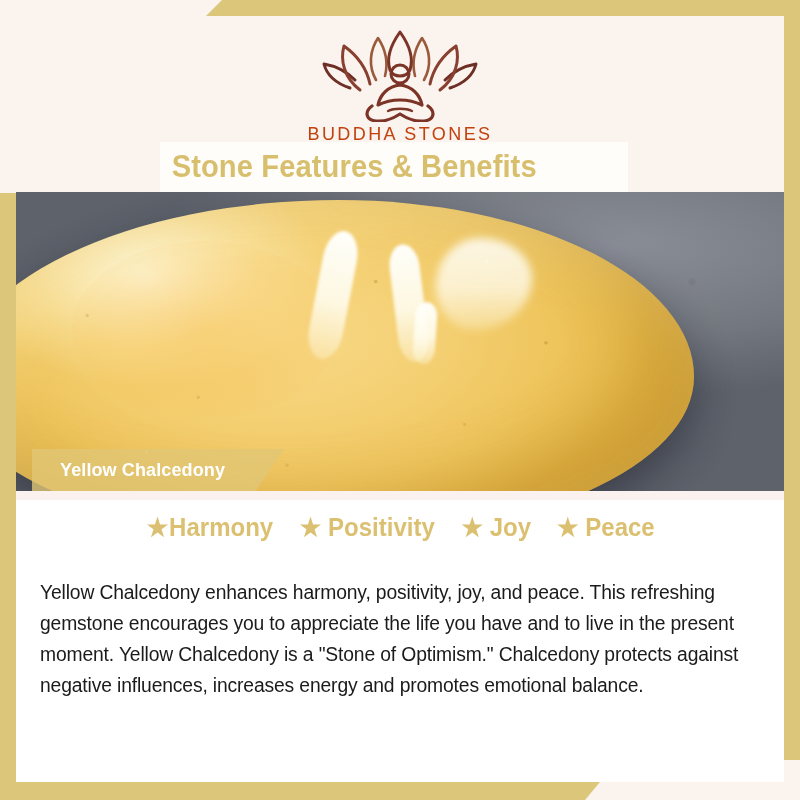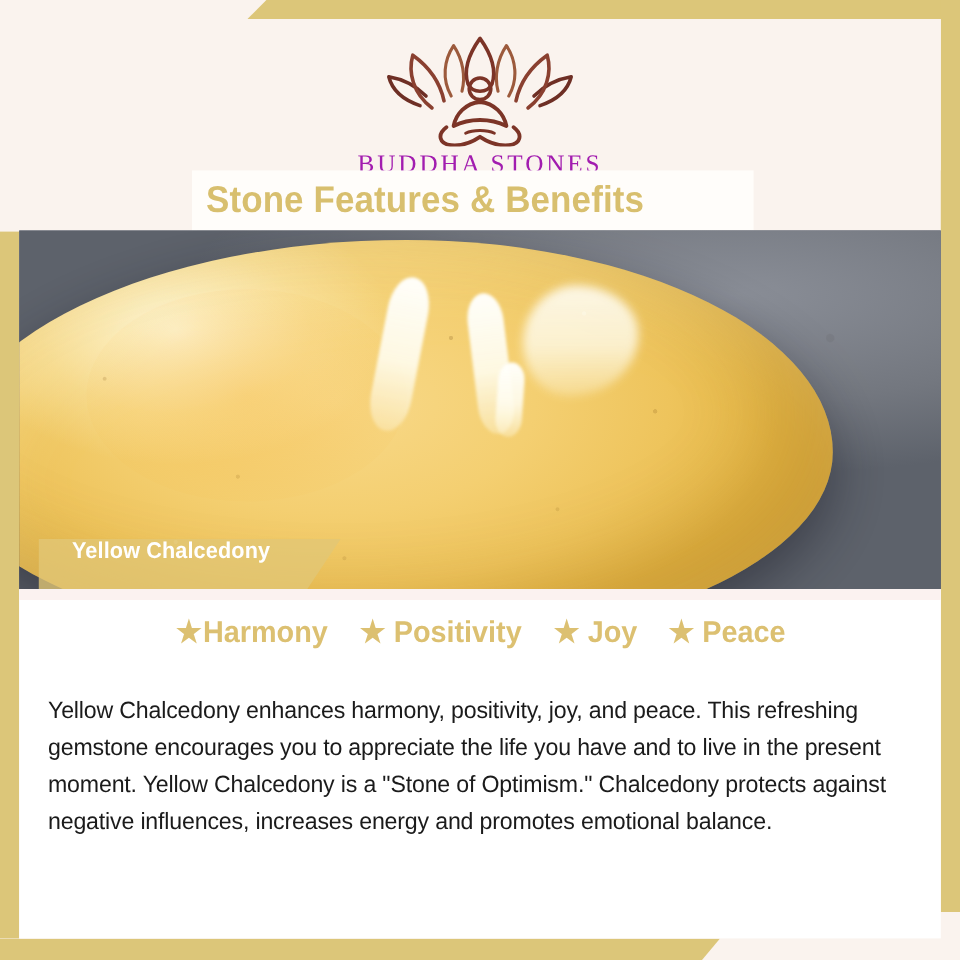--- a/index.html
+++ b/index.html
@@ -53,24 +53,24 @@
     top: 10px;
     text-align: center;
   }
   #logo-mark {
     display: block;
     margin: 0 auto;
   }
   #logo-text {
     display: block;
     margin-top: 2px;
-    font-family: Liberation Serif, serif;
-    font-size: 21px;
+    font-family: Liberation Sans, sans-serif;
+    font-size: 18px;
     letter-spacing: 2.4px;
-    color: #a21caf;
+    color: #c2410c;
     font-weight: 400;
   }
 
   
   #title-band {
     position: absolute;
     left: 160px; top: 142px;
     width: 468px; height: 50px;
     background: #fffdfa;
     display: flex;
@@ -182,20 +182,21 @@
   
   #stone-label {
     position: absolute;
     left: 16px;
     bottom: 0px;
     width: 252px;
     height: 42px;
     background: rgba(226,199,118,0.78);
     clip-path: polygon(0 0, 252px 0, 224px 42px, 0 42px);
     display: flex;
+    align-items: center;
   }
   #stone-label-text {
     margin-left: 28px;
     color: #ffffff;
     font-size: 19px;
     font-weight: bold;
     letter-spacing: 0.1px;
     transform: scaleX(0.95);
     transform-origin: left center;
     white-space: nowrap;

